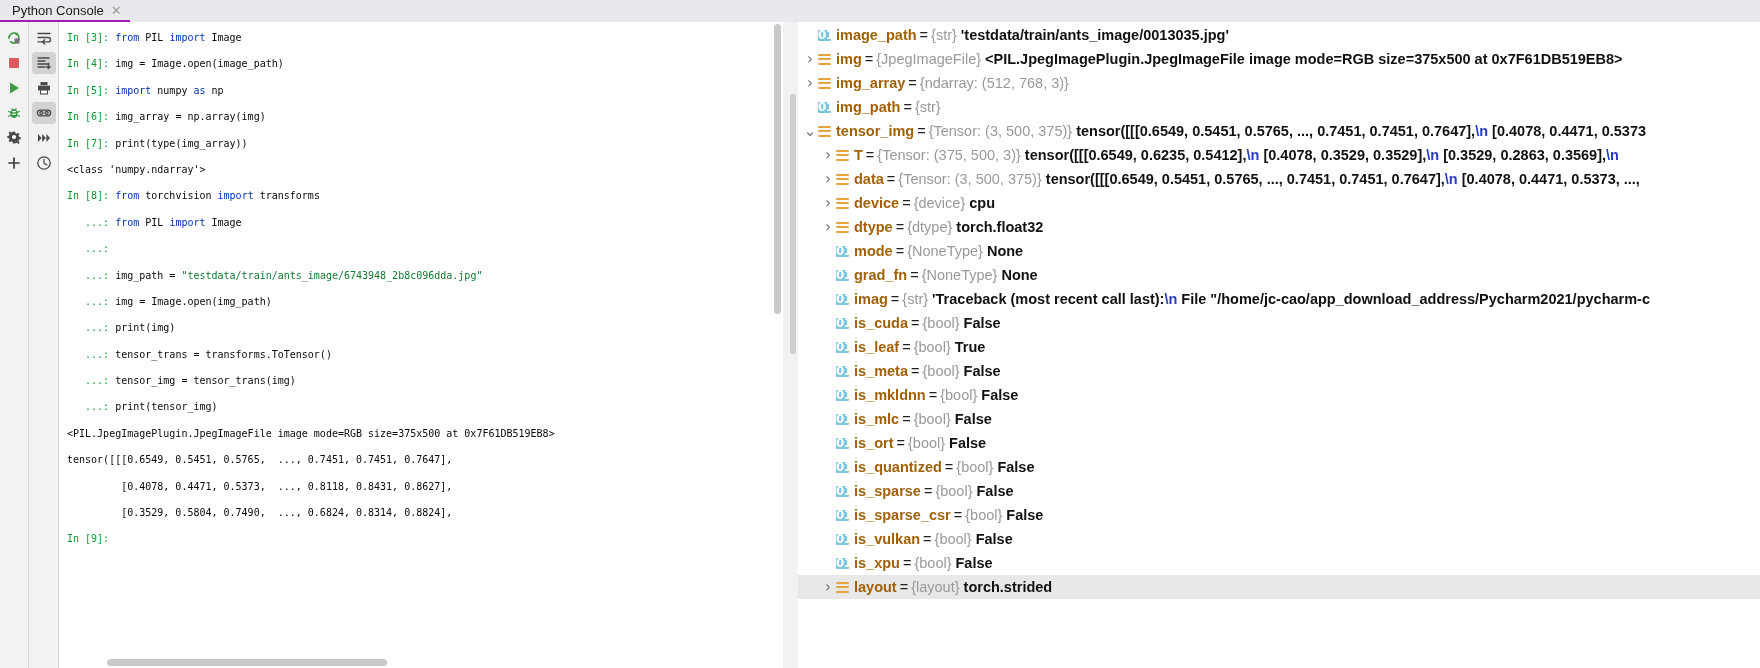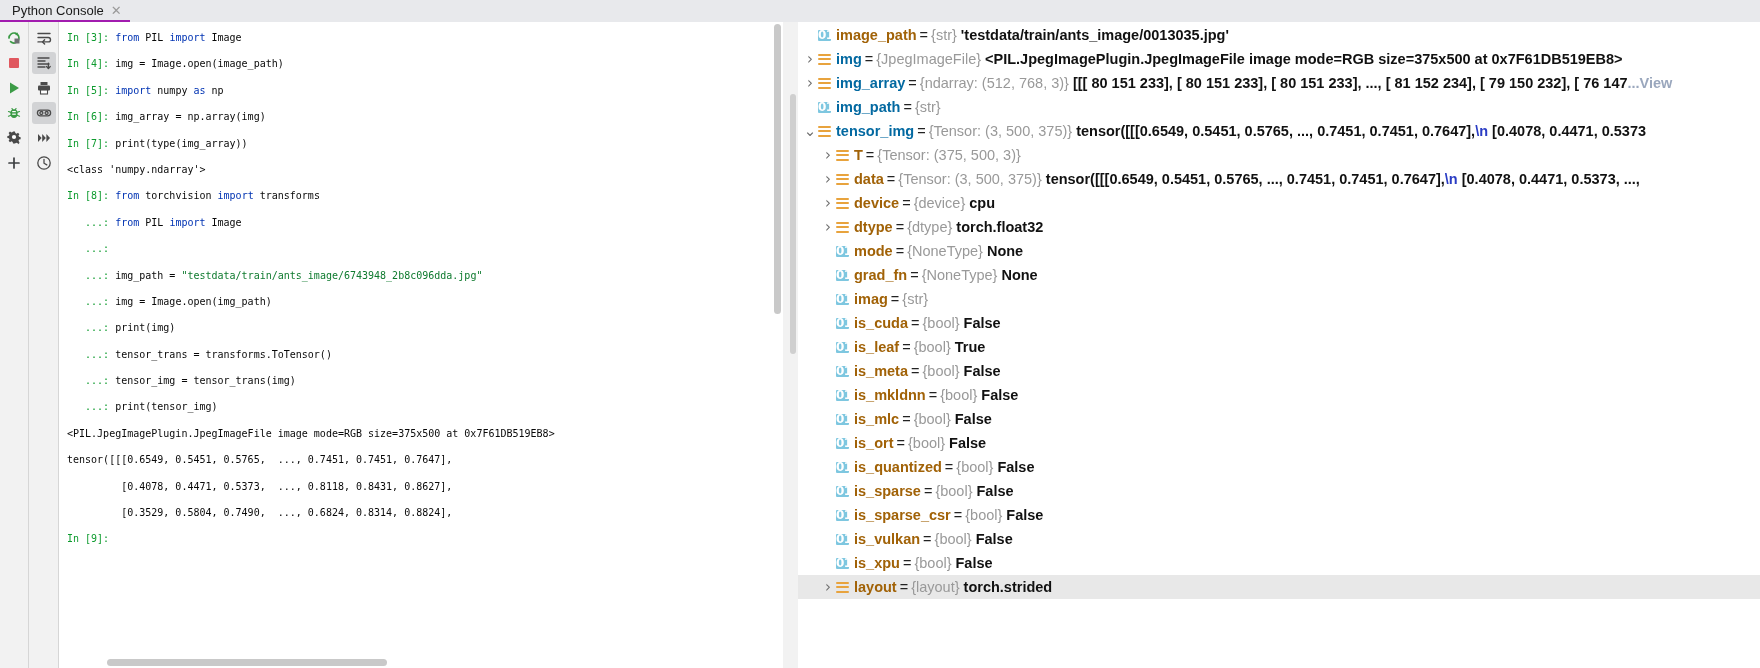--- a/index.html
+++ b/index.html
@@ -101,21 +101,21 @@
   .vrow.sel{background:#e8e8e8;}
   .twisty{
     width:16px;flex:0 0 16px;text-align:center;color:#6e6e6e;font-size:11px;line-height:1;
     font-family:"DejaVu Sans",sans-serif;
   }
   .twisty.empty{color:transparent;}
   .indent0{margin-left:0px;}
   .indent1{margin-left:18px;}
   .vicon{flex:0 0 auto;margin-right:5px;display:flex;align-items:center;}
   .vname{color:#a16207;font-weight:bold;}
-  .vname.blue{color:#0369a1;}
+  .vname.blue{color:#a16207;}
   .veq{color:#222;margin:0 3px;}
   .vtype{color:#999999;}
   .vval{color:#111111;font-weight:600;margin-left:4px;}
   .vval .esc{color:#2a3cc4;font-weight:600;}
   .vval .more{color:#9aa7bd;font-weight:600;}
 
   
   .ic-var{width:13px;height:11px;background:#7ec7e0;border-radius:1px;
           color:#ffffff;font-size:12px;line-height:11px;text-align:center;
           font-family:"DejaVu Sans",sans-serif;font-weight:bold;letter-spacing:-0.5px;}
@@ -264,21 +264,20 @@
             <span class="vicon">
               <span class="ic-list">
                 <i></i>
                 <i></i>
                 <i></i>
               </span>
             </span>
             <span class="vname blue">img_array</span>
             <span class="veq">=</span>
             <span class="vtype">{ndarray: (512, 768, 3)}</span>
-            <span class="vval">[[[ 80 151 233],  [ 80 151 233],  [ 80 151 233],  ...,  [ 81 152 234],  [ 79 150 232],  [ 76 147<span class="more">...View</span></span>
           </div>
           <div class="vrow">
             <span class="twisty empty indent0">&nbsp;</span>
             <span class="vicon">
               <span class="ic-var">01</span>
             </span>
             <span class="vname blue">img_path</span>
             <span class="veq">=</span>
             <span class="vtype">{str}</span>
           </div>
@@ -301,20 +300,21 @@
             <span class="vicon">
               <span class="ic-list">
                 <i></i>
                 <i></i>
                 <i></i>
               </span>
             </span>
             <span class="vname">T</span>
             <span class="veq">=</span>
             <span class="vtype">{Tensor: (375, 500, 3)}</span>
+            <span class="vval">tensor([[[0.6549, 0.6235, 0.5412],<span class="esc">\n</span>      [0.4078, 0.3529, 0.3529],<span class="esc">\n</span>      [0.3529, 0.2863, 0.3569],<span class="esc">\n</span></span>
           </div>
           <div class="vrow">
             <span class="twisty indent1" style="font-size: 15px;">›</span>
             <span class="vicon">
               <span class="ic-list">
                 <i></i>
                 <i></i>
                 <i></i>
               </span>
             </span>
@@ -372,20 +372,21 @@
             <span class="vval">None</span>
           </div>
           <div class="vrow">
             <span class="twisty empty indent1">&nbsp;</span>
             <span class="vicon">
               <span class="ic-var">01</span>
             </span>
             <span class="vname">imag</span>
             <span class="veq">=</span>
             <span class="vtype">{str}</span>
+            <span class="vval">'Traceback (most recent call last):<span class="esc">\n</span>  File "/home/jc-cao/app_download_address/Pycharm2021/pycharm-c</span>
           </div>
           <div class="vrow">
             <span class="twisty empty indent1">&nbsp;</span>
             <span class="vicon">
               <span class="ic-var">01</span>
             </span>
             <span class="vname">is_cuda</span>
             <span class="veq">=</span>
             <span class="vtype">{bool}</span>
             <span class="vval">False</span>

